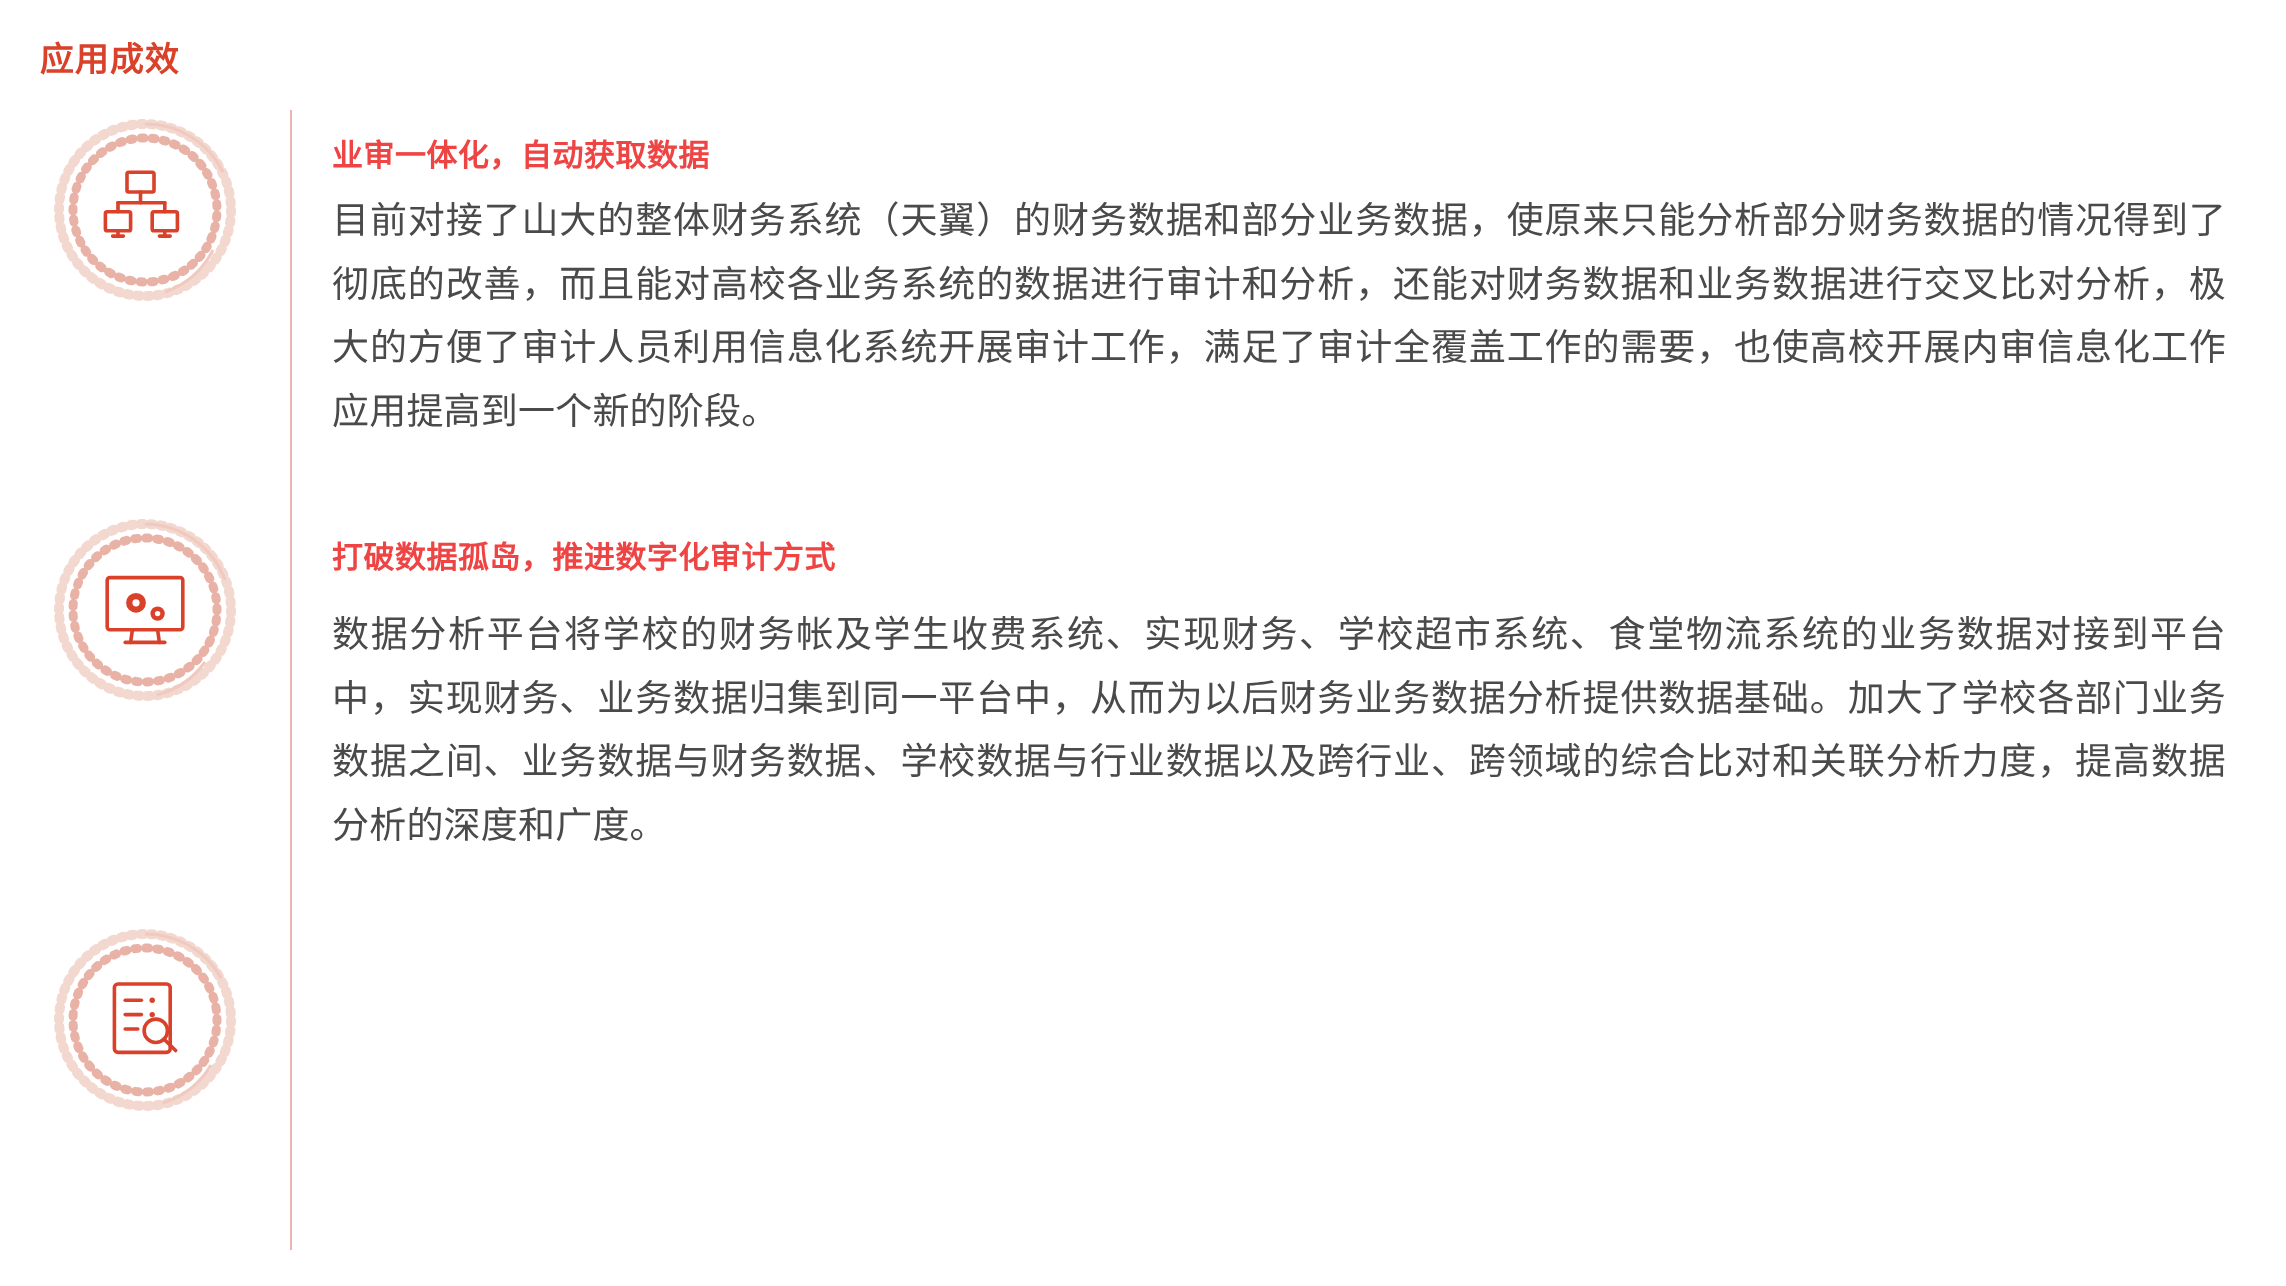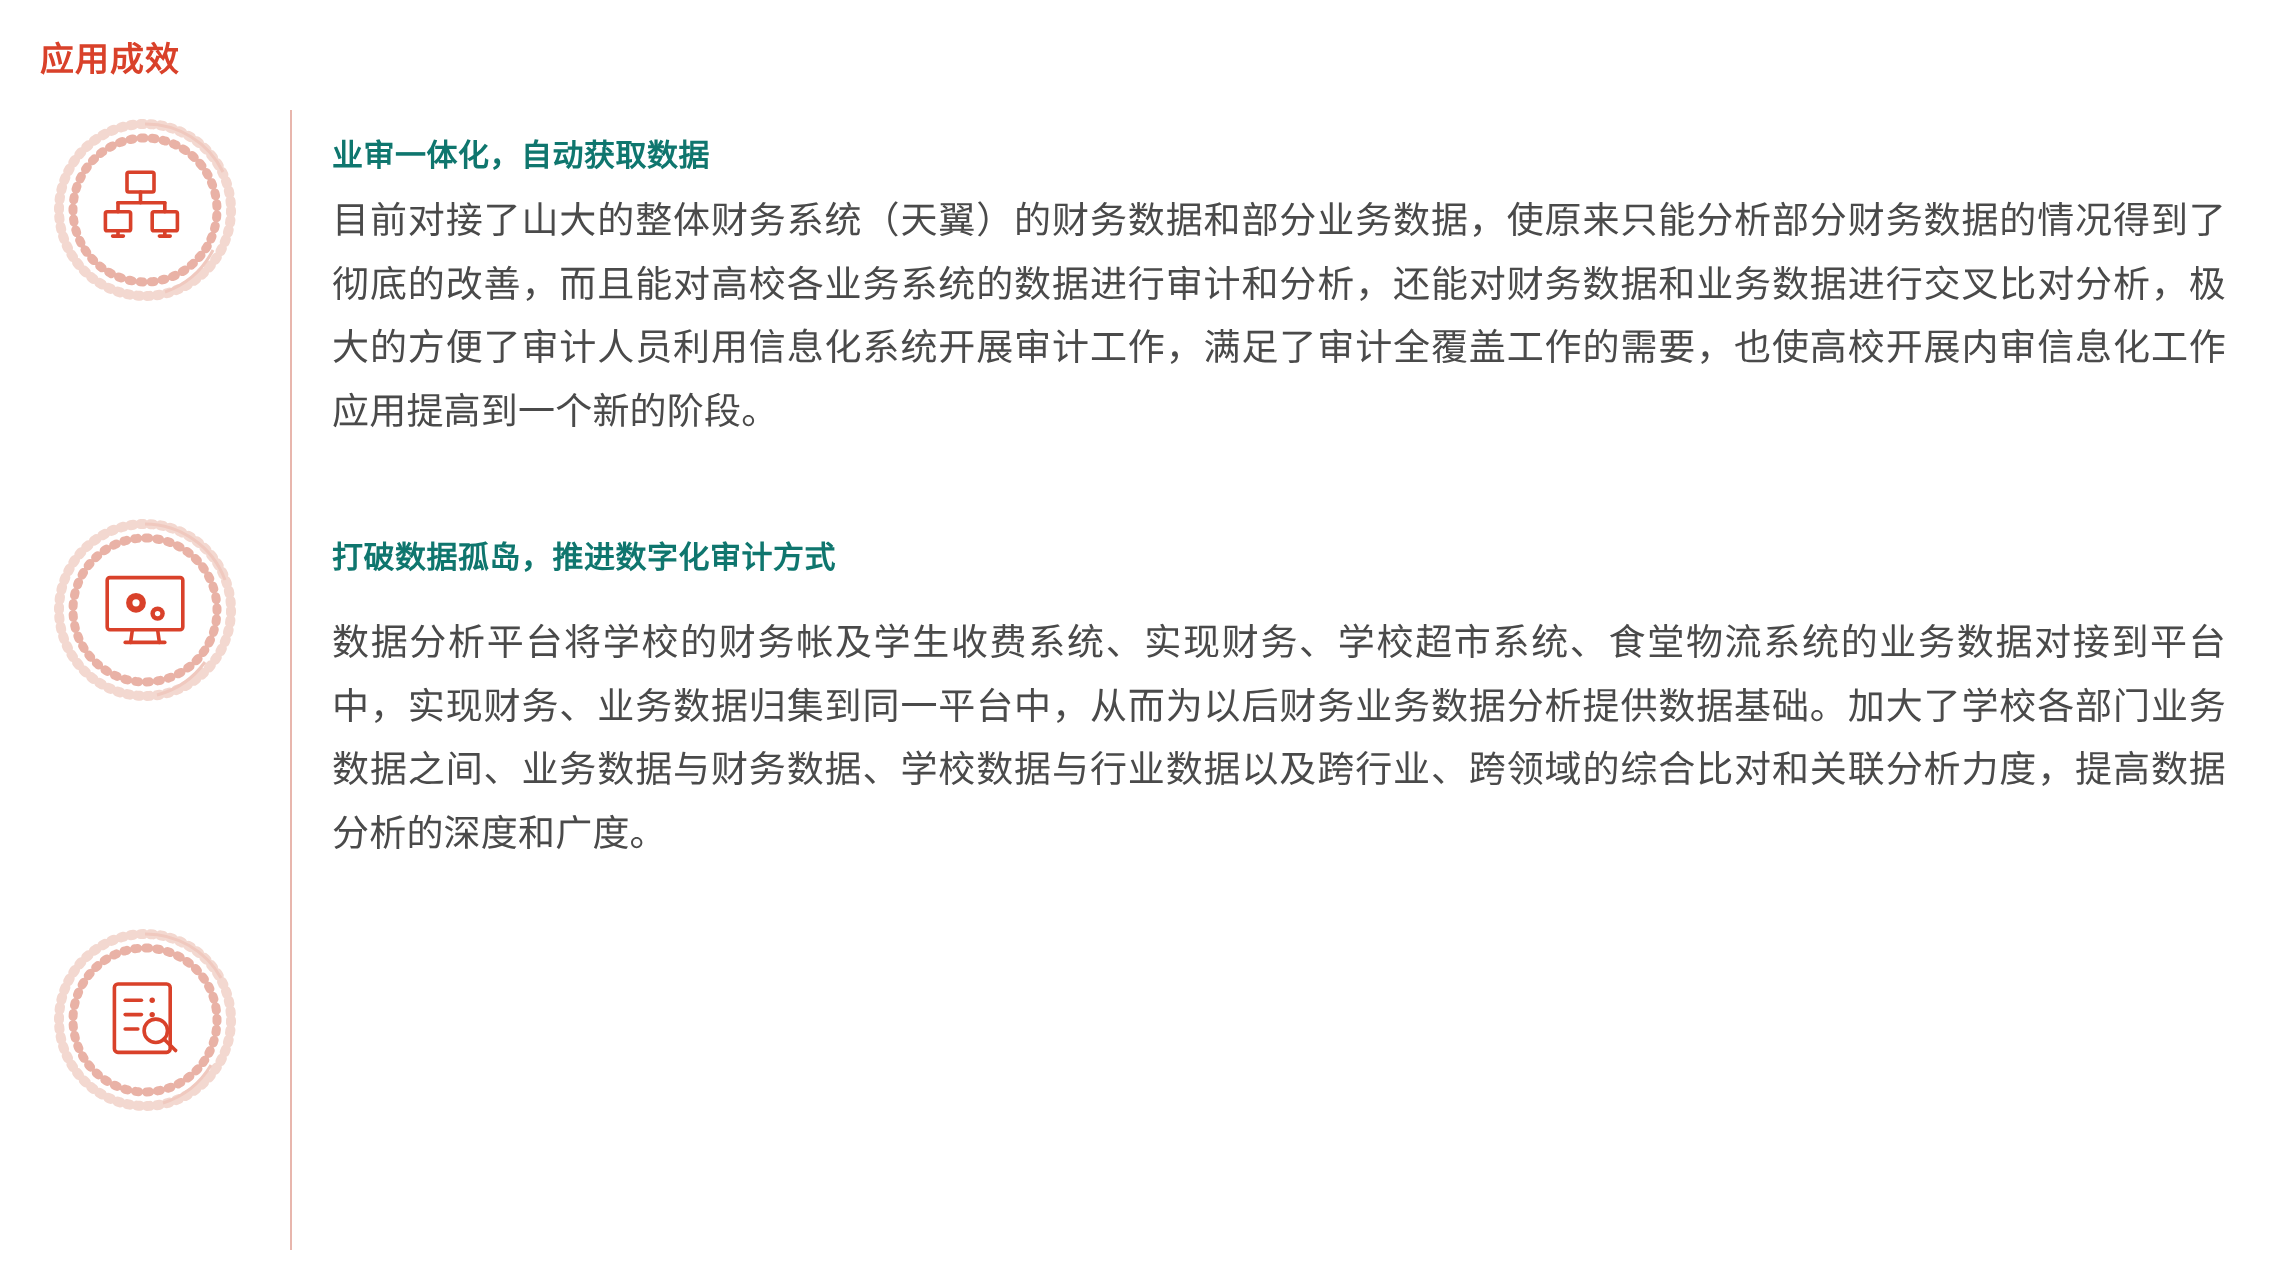--- a/index.html
+++ b/index.html
@@ -71,34 +71,34 @@
     flex: 1 1 auto;
     border-left: 2px solid #e8b6ad;
     padding-left: 40px;
     padding-right: 60px;
     min-height: 100%;
     box-sizing: border-box;
   }
   .item-title {
     font-size: 31px;
     font-weight: bold;
-    color: #0f766e;
+    color: #ef4444;
     margin: 0 0 14px 0;
     letter-spacing: 0.5px;
   }
   .item-body {
     font-size: 37px;
     line-height: 1.72;
     color: #4a4a4a;
     text-align: justify;
     margin: 0;
     letter-spacing: 0.2px;
   }
   .sec-1 .item-title { padding-top: 20px; }
-  .sec-2 .item-title { padding-top: 22px; margin-bottom: 34px; }
+  .sec-2 .item-title { padding-top: 22px; margin-bottom: 26px; }
   .sec-3 .item-title { padding-top: 18px; }
 </style>
 </head>
 <body>
 
 <div class="page-title">应用成效</div>
 
 <div class="sections">
 
   <div class="section section-1 sec-1">

